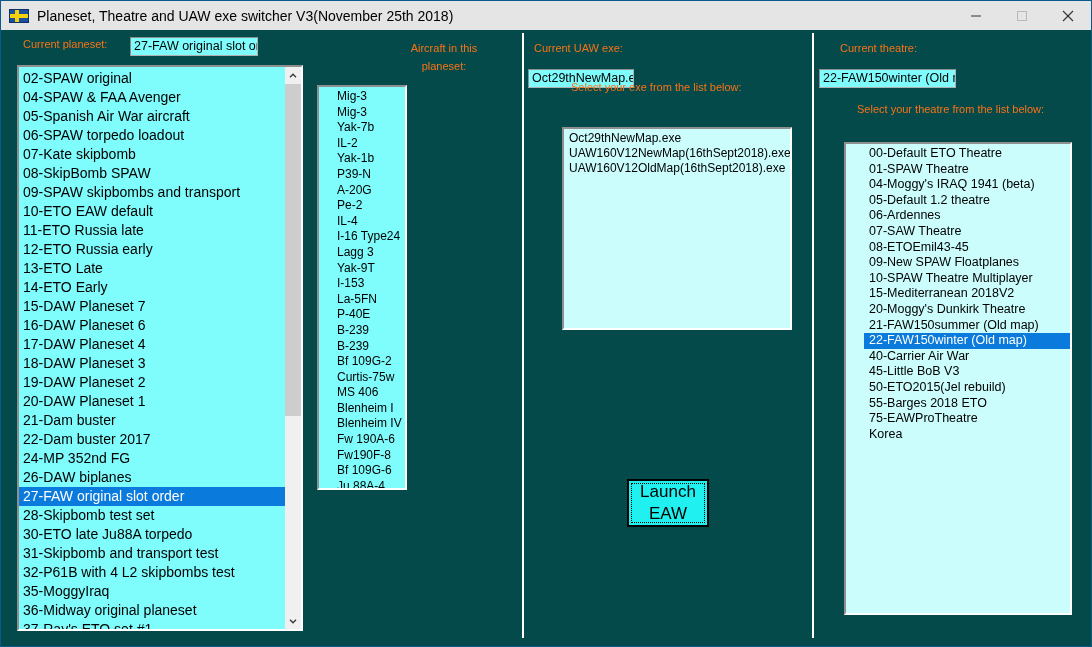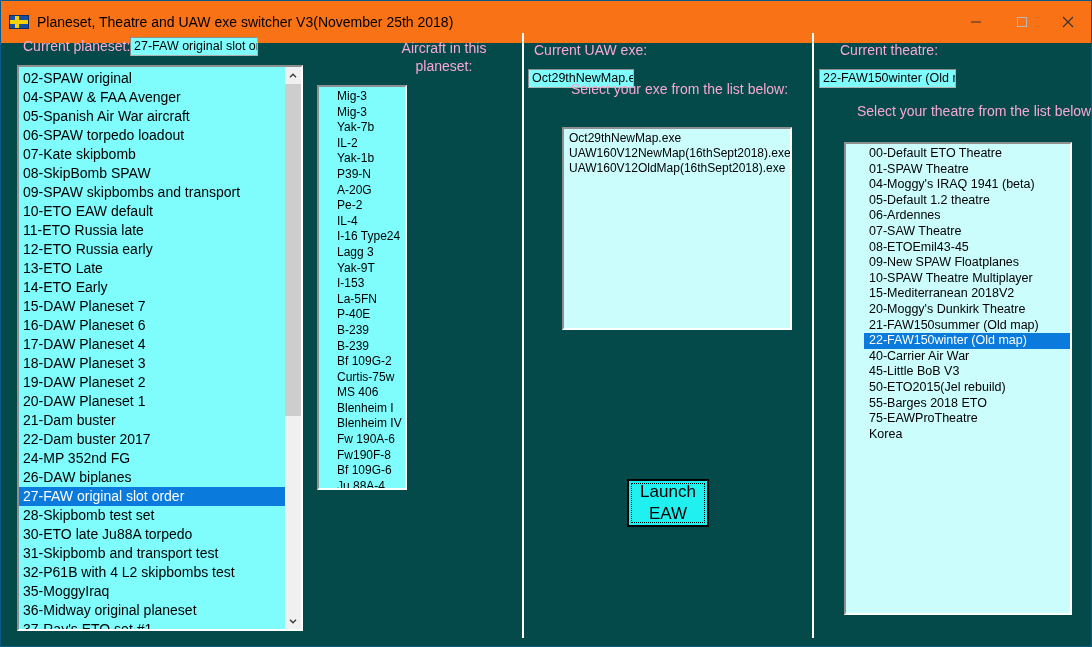--- a/index.html
+++ b/index.html
@@ -12,22 +12,22 @@
   #app{
     position:relative;width:1092px;height:647px;
     box-sizing:border-box;
     border:1px solid #0a5a8c;
     background:#054a4a;
     overflow:hidden;
   }
 
   
   .titlebar{
-    position:absolute;left:0;top:0;width:1090px;height:42px;
-    background:#f97316;
+    position:absolute;left:0;top:0;width:1090px;height:29px;
+    background:#e5e5e5;
     display:flex;align-items:center;
     box-sizing:border-box;
   }
   .tb-icon{
     width:20px;height:14px;margin-left:8px;margin-right:8px;
     position:relative;flex:0 0 auto;
     background:#1a4fa0;
     border:1px solid #0d2f66;
     box-sizing:border-box;
   }
@@ -49,21 +49,21 @@
   .tb-btn svg{display:block;}
 
   
   .pane-divider{
     position:absolute;width:2px;background:#ffffff;top:32px;height:605px;
   }
   #div1{left:521px;}
   #div2{left:811px;}
 
   .lbl{
-    position:absolute;color:#f9a8d4;font-size:14px;white-space:pre;
+    position:absolute;color:#f97316;font-size:11px;white-space:pre;
     font-family:"Liberation Sans","DejaVu Sans",sans-serif;
   }
   .lbl.center{text-align:center;}
 
   
   .curbox{
     position:absolute;
     background:#7ffcfc;
     border:1px solid #b0b0b0;
     border-top-color:#8c8c8c;border-left-color:#8c8c8c;

